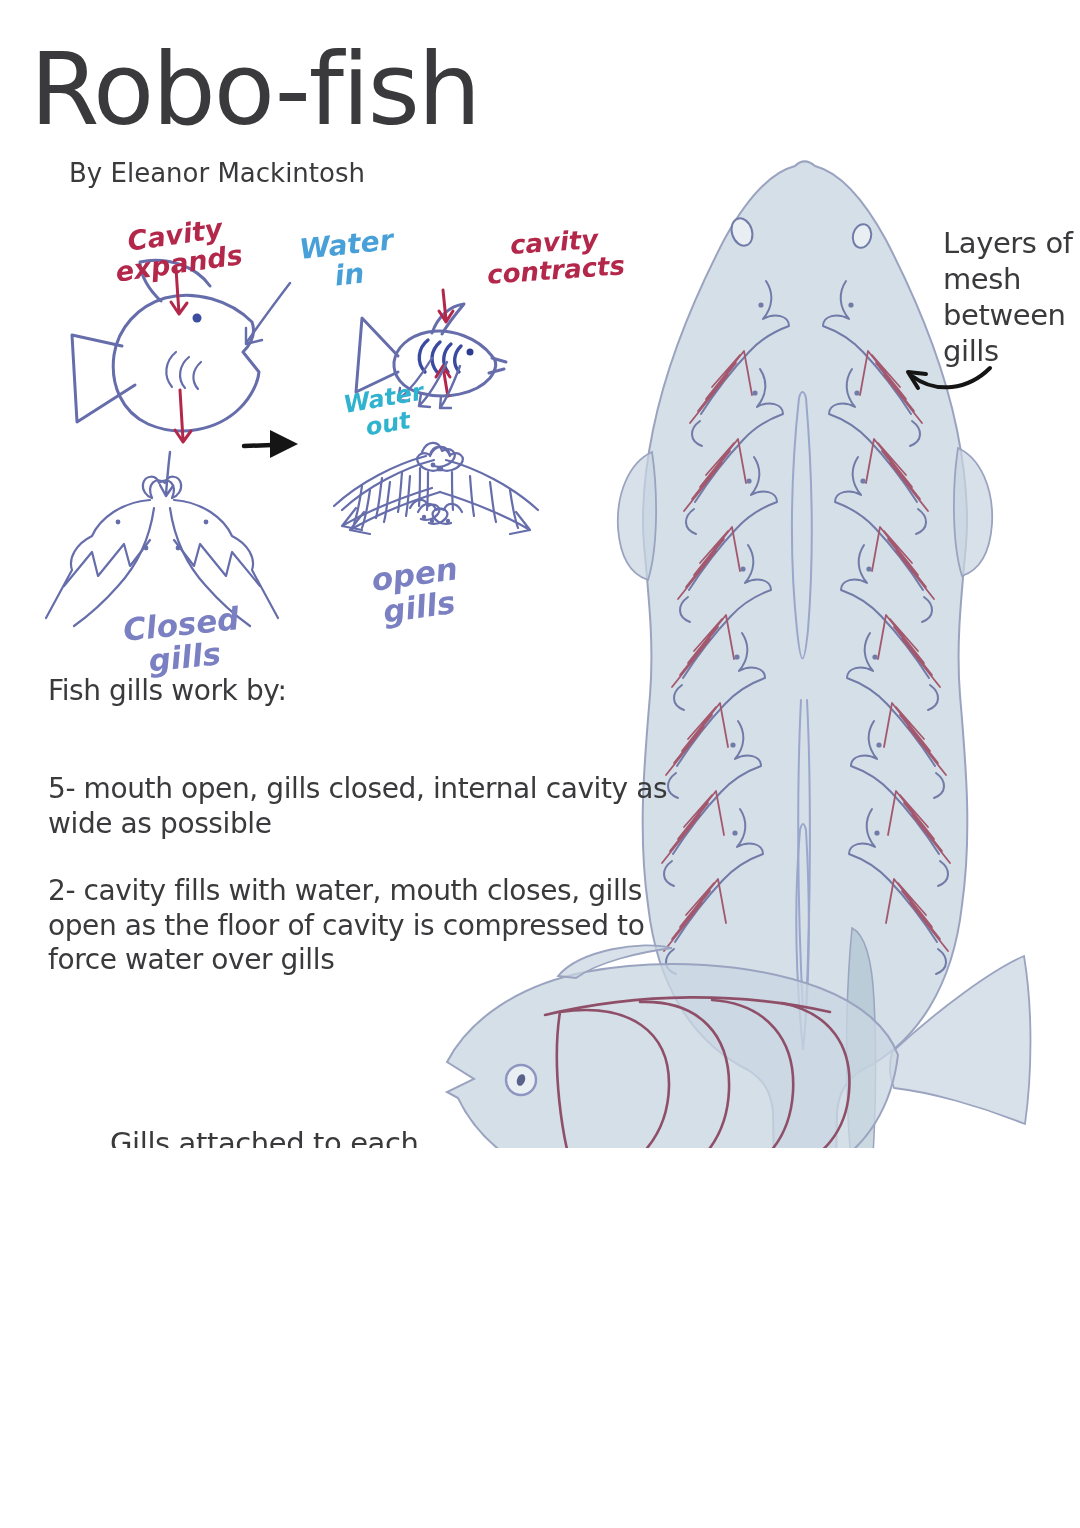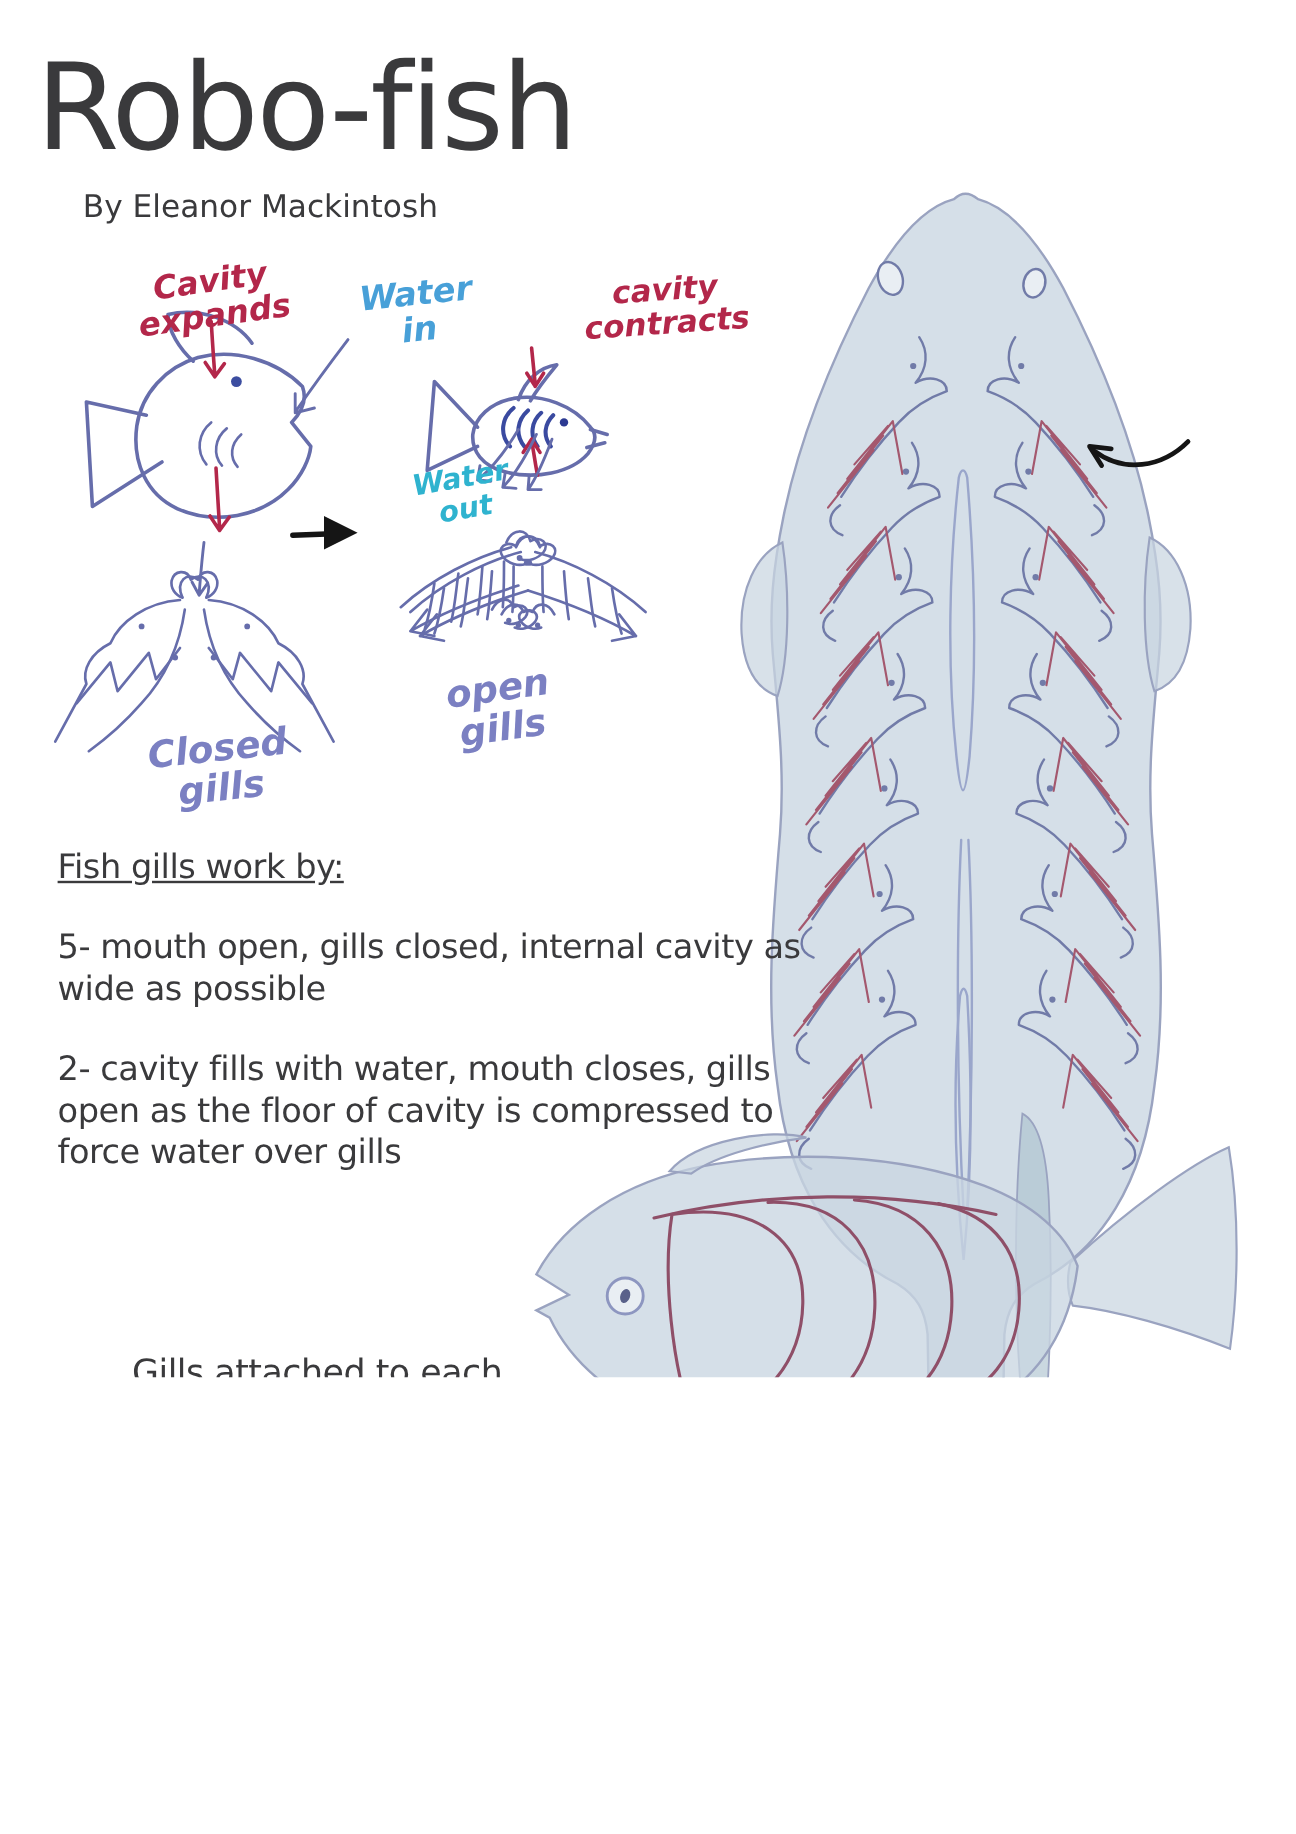--- a/index.html
+++ b/index.html
@@ -221,20 +221,21 @@
   <div class="abs title" style="left:30px;top:40px;">Robo-fish</div>
   <div class="abs byline" style="left:33px;top:158px;">By Eleanor Mackintosh</div>
 
   <div class="abs hand hand-red" style="left:102px;top:220px;width:150px;font-size:27px;transform:rotate(-8deg);">Cavity expands</div>
   <div class="abs hand hand-blue" style="left:292px;top:230px;width:112px;font-size:28px;transform:rotate(-6deg);">Water in</div>
   <div class="abs hand hand-red" style="left:470px;top:228px;width:170px;font-size:26px;transform:rotate(-4deg);">cavity contracts</div>
   <div class="abs hand hand-teal" style="left:336px;top:386px;width:100px;font-size:24px;transform:rotate(-10deg);">Water out</div>
   <div class="abs hand hand-purple" style="left:116px;top:608px;width:134px;font-size:31px;transform:rotate(-6deg);">Closed gills</div>
   <div class="abs hand hand-purple" style="left:360px;top:558px;width:114px;font-size:31px;transform:rotate(-8deg);">open gills</div>
 
-
-  <div class="abs body-text" style="left:48px;top:706px;width:640px;text-decoration:underline;">Fish gills work by:</div>
+  <div class="abs callout" style="left:943px;top:226px;width:132px;">Layers of mesh between gills</div>
+
+  <div class="abs body-text" style="left:48px;top:674px;width:640px;">Fish gills work by:</div>
   <div class="abs body-text" style="left:48px;top:772px;width:640px;">5- mouth open, gills closed, internal cavity as wide as possible</div>
   <div class="abs body-text" style="left:48px;top:874px;width:648px;">2- cavity fills with water, mouth closes, gills open as the floor of cavity is compressed to force water over gills</div>
 
   <div class="abs body-text" style="left:70px;top:1126px;width:348px;font-size:29px;margin-left:40px;">Gills attached to each other on the outer edge with layers of offset fine mesh to catch microplastics</div>
 
 </div>
 
 </body></html>

